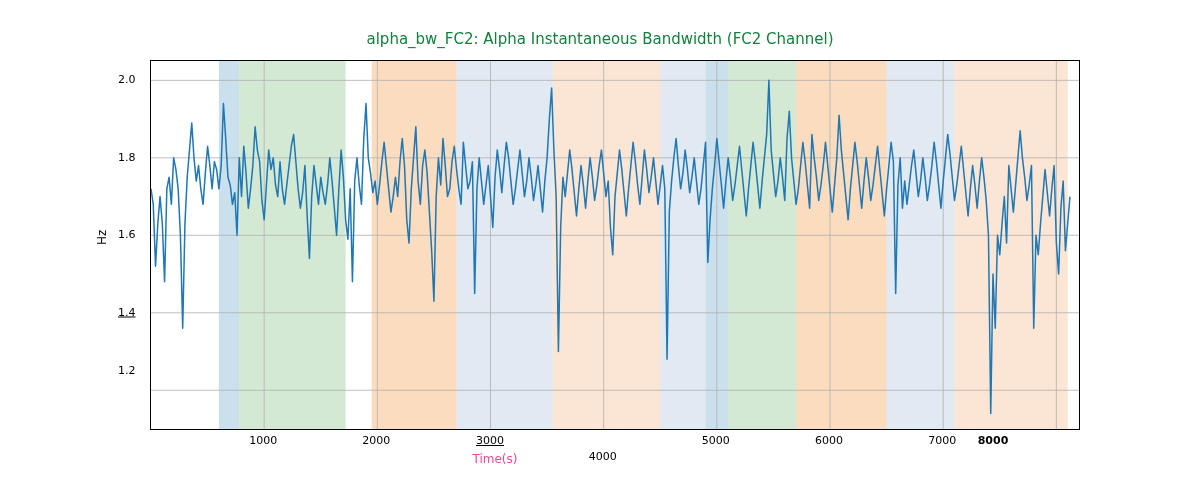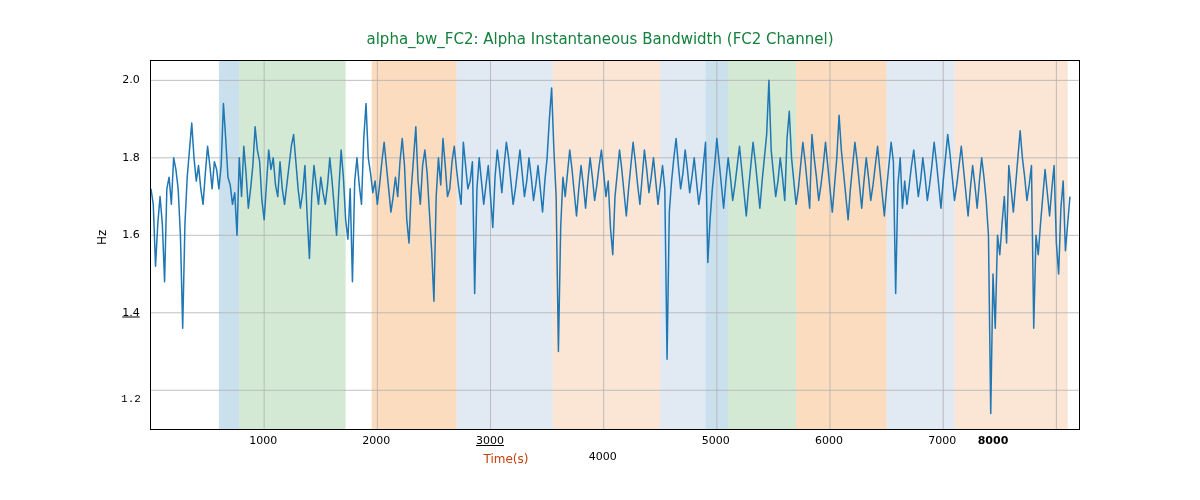--- a/index.html
+++ b/index.html
@@ -40,40 +40,40 @@
     position: absolute;
     left: 95px;
     top: 245px;
     transform: rotate(-90deg);
     transform-origin: left top;
     font-size: 12px;
     color: #000;
   }
   .xlabel {
     position: absolute;
-    left: 16px;
+    left: 5px;
     width: 980px;
     top: 452px;
     text-align: center;
     font-size: 12px;
-    color: #c2410c;
+    color: #ec4899;
   }
   .tick-label-x {
     position: absolute;
     top: 434px;
     font-size: 11px;
     transform: translateX(-50%);
     color: #000;
   }
   .tick-label-y {
     position: absolute;
     left: 118px;
     font-size: 11px;
     transform: translateY(-50%);
-    text-align: center;
+    text-align: left;
     width: 26px;
     color: #000;
   }
   svg { display: block; }
 </style>
 </head>
 <body>
 
 <div class="figure">
   <div class="title">alpha_bw_FC2: Alpha Instantaneous Bandwidth (FC2 Channel)</div>
@@ -114,19 +114,19 @@
       <div class="tick-label-x" style="left: 263.171px;">1000</div>
       <div class="tick-label-x" style="left: 376.341px;">2000</div>
       <div class="tick-label-x" style="left: 490px; text-decoration: underline;">3000</div>
       <div class="tick-label-x" style="left: 602.683px; margin-top: 16px;">4000</div>
       <div class="tick-label-x" style="left: 715.854px;">5000</div>
       <div class="tick-label-x" style="left: 829.024px;">6000</div>
       <div class="tick-label-x" style="left: 942.195px;">7000</div>
       <div class="tick-label-x" style="left: 993px; font-weight: bold;">8000</div>
     </div>
   <div id="ytick-container">
-      <div class="tick-label-y" style="top: 399px; font-family: Liberation Mono, monospace;">1.2</div>
+      <div class="tick-label-y" style="top: 370px;">1.2</div>
       <div class="tick-label-y" style="top: 311.789px; text-decoration: underline;">1.4</div>
       <div class="tick-label-y" style="top: 234.316px;">1.6</div>
       <div class="tick-label-y" style="top: 156.842px;">1.8</div>
       <div class="tick-label-y" style="top: 79.3684px;">2.0</div>
     </div>
 </div>
 
 </body></html>

